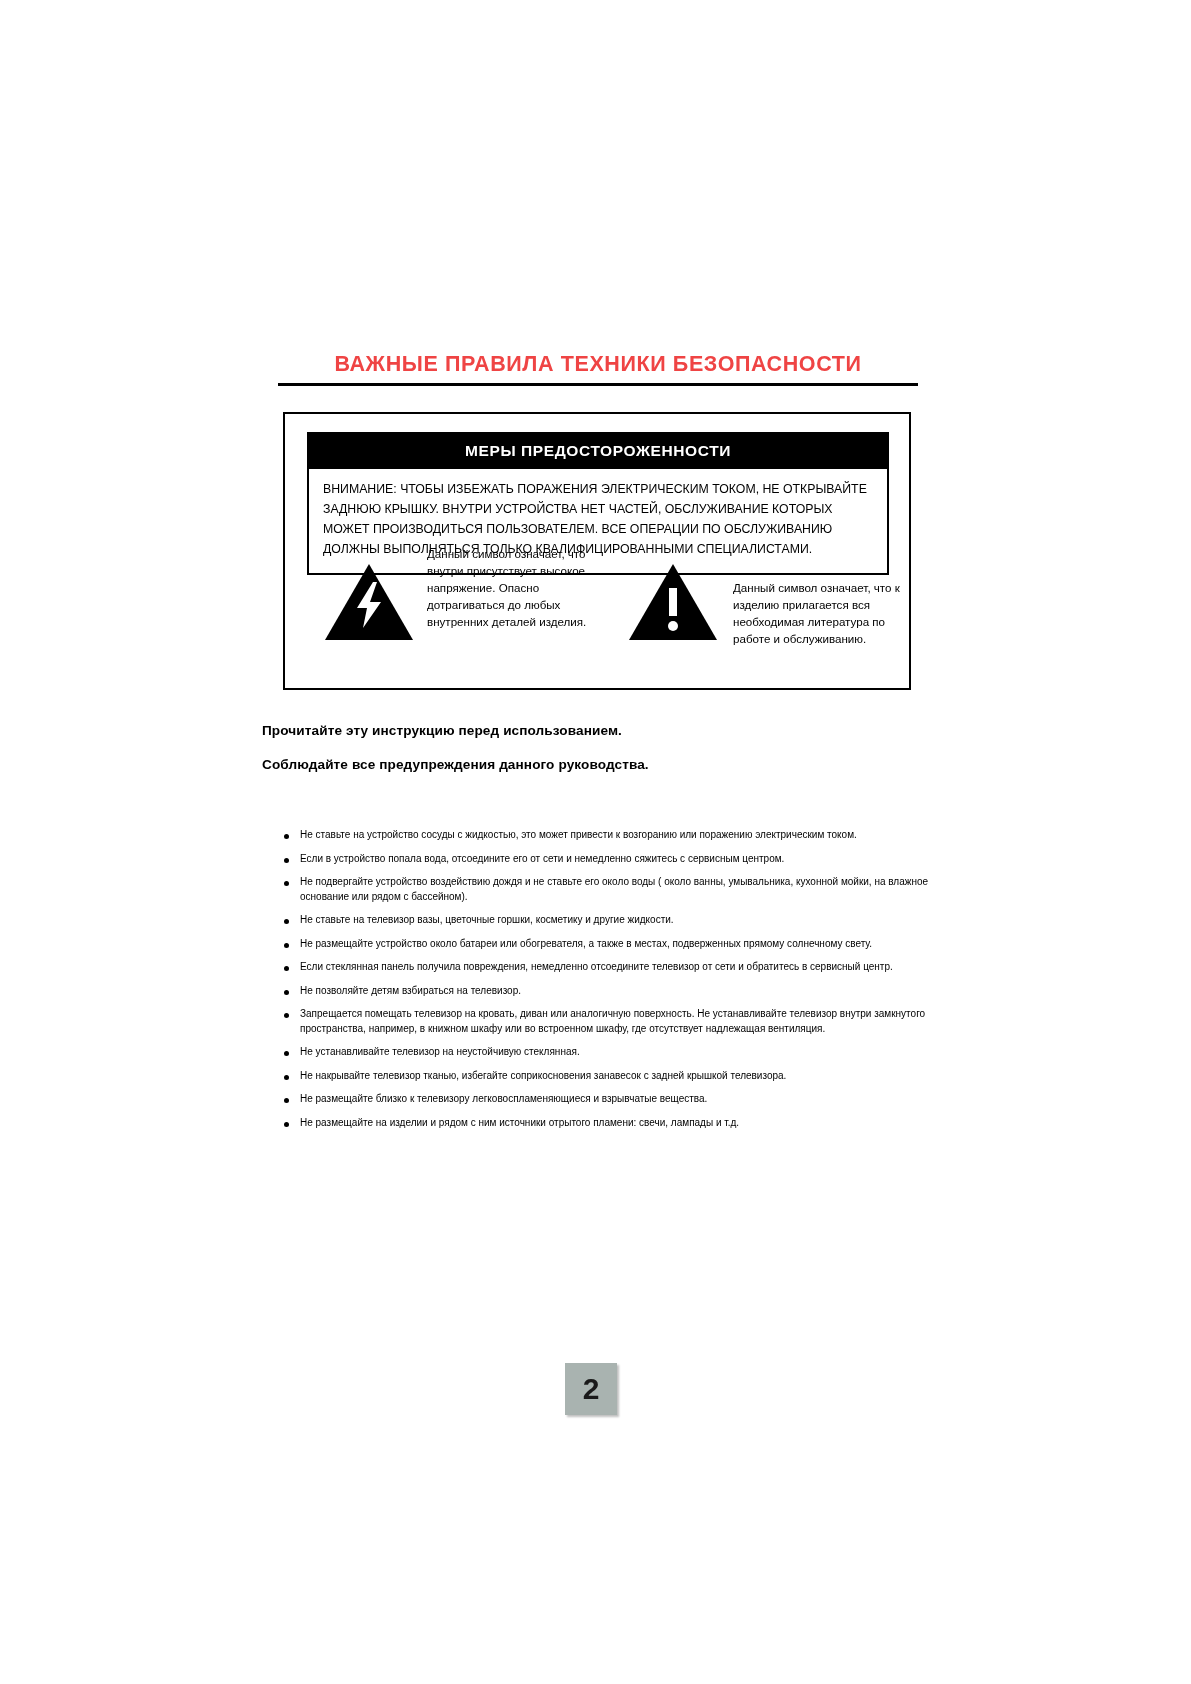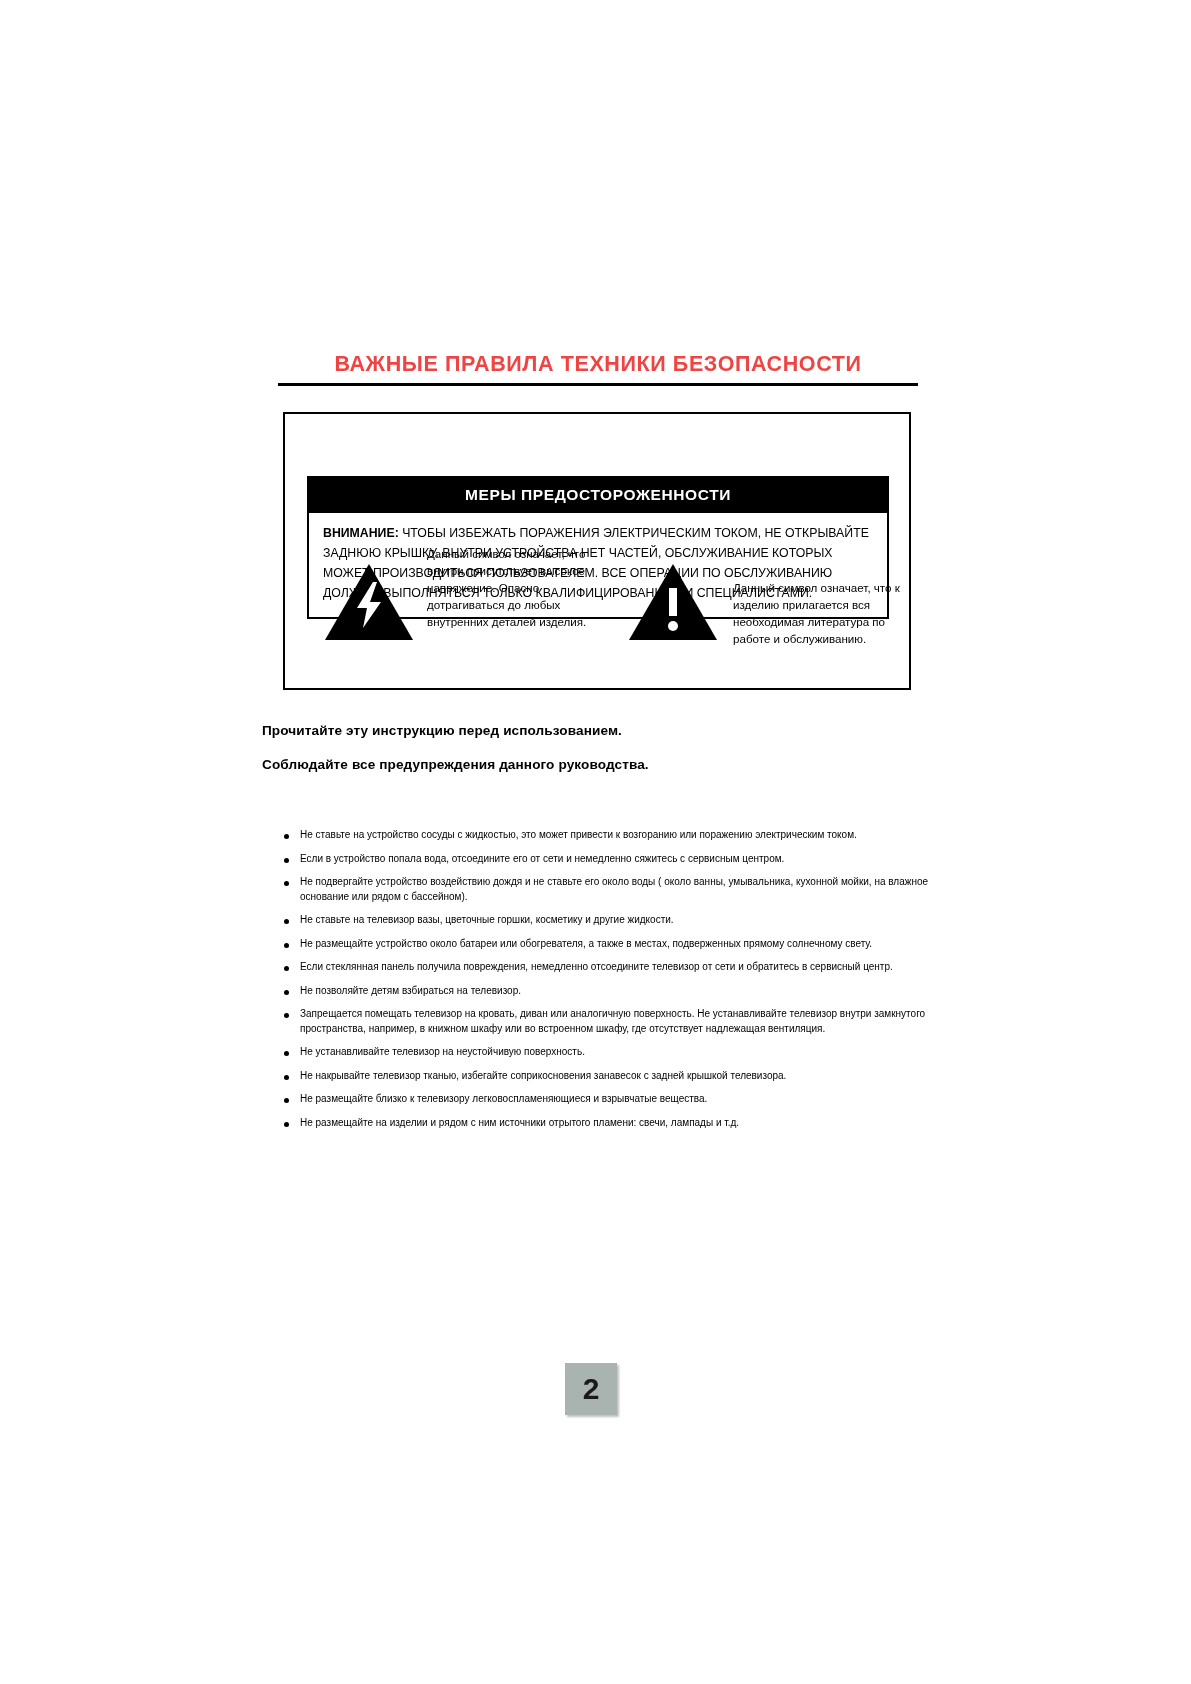--- a/index.html
+++ b/index.html
@@ -56,39 +56,38 @@
     box-sizing: border-box;
     background: #fff;
   }
   .caution-inner {
     position: absolute;
     left: 22px;
     top: 18px;
     width: 582px;
     border: 2px solid #000;
     box-sizing: border-box;
-    margin-top: 44px;
   }
   .caution-head {
     background: #000;
     color: #fff;
     text-align: center;
     font-size: 15.5px;
     font-weight: bold;
     letter-spacing: 0.6px;
     padding: 8px 0 9px 0;
   }
   .caution-body {
     padding: 11px 14px 13px 14px;
     font-size: 12.3px;
     line-height: 1.62;
     text-align: left;
   }
   .caution-body b {
-    font-weight: bold;
+    font-weight: normal;
   }
 
   
   .symbols {
     position: absolute;
     left: 22px;
     top: 148px;
     width: 588px;
     height: 118px;
   }
@@ -226,21 +225,21 @@
 
   <div class="bullets">
     <div class="bullet">Не ставьте на устройство сосуды с жидкостью, это может привести к возгоранию или поражению электрическим током.</div>
     <div class="bullet">Если в устройство попала вода, отсоедините его от сети и немедленно сяжитесь с сервисным центром.</div>
     <div class="bullet">Не подвергайте устройство воздействию дождя и не ставьте его около воды ( около ванны, умывальника, кухонной мойки, на влажное основание или рядом с бассейном).</div>
     <div class="bullet">Не ставьте на телевизор вазы, цветочные горшки, косметику и другие жидкости.</div>
     <div class="bullet">Не размещайте устройство около батареи или обогревателя, а также в местах, подверженных прямому солнечному свету.</div>
     <div class="bullet">Если стеклянная панель получила повреждения, немедленно отсоедините телевизор  от сети и обратитесь в сервисный центр.</div>
     <div class="bullet">Не позволяйте детям взбираться на телевизор.</div>
     <div class="bullet">Запрещается помещать телевизор на кровать, диван или аналогичную поверхность. Не устанавливайте телевизор внутри замкнутого пространства, например, в книжном шкафу или во встроенном шкафу, где отсутствует надлежащая вентиляция.</div>
-    <div class="bullet">Не устанавливайте телевизор на неустойчивую поверхность.</div>
+    <div class="bullet">Не устанавливайте телевизор на неустойчивую стеклянная.</div>
     <div class="bullet">Не накрывайте телевизор тканью, избегайте соприкосновения занавесок с задней крышкой телевизора.</div>
     <div class="bullet">Не размещайте близко к телевизору легковоспламеняющиеся и взрывчатые вещества.</div>
     <div class="bullet">Не размещайте на изделии и рядом с ним источники отрытого пламени: свечи, лампады и т.д.</div>
   </div>
 
   <div class="page-num">2</div>
 
 </div>
 
 </body></html>

